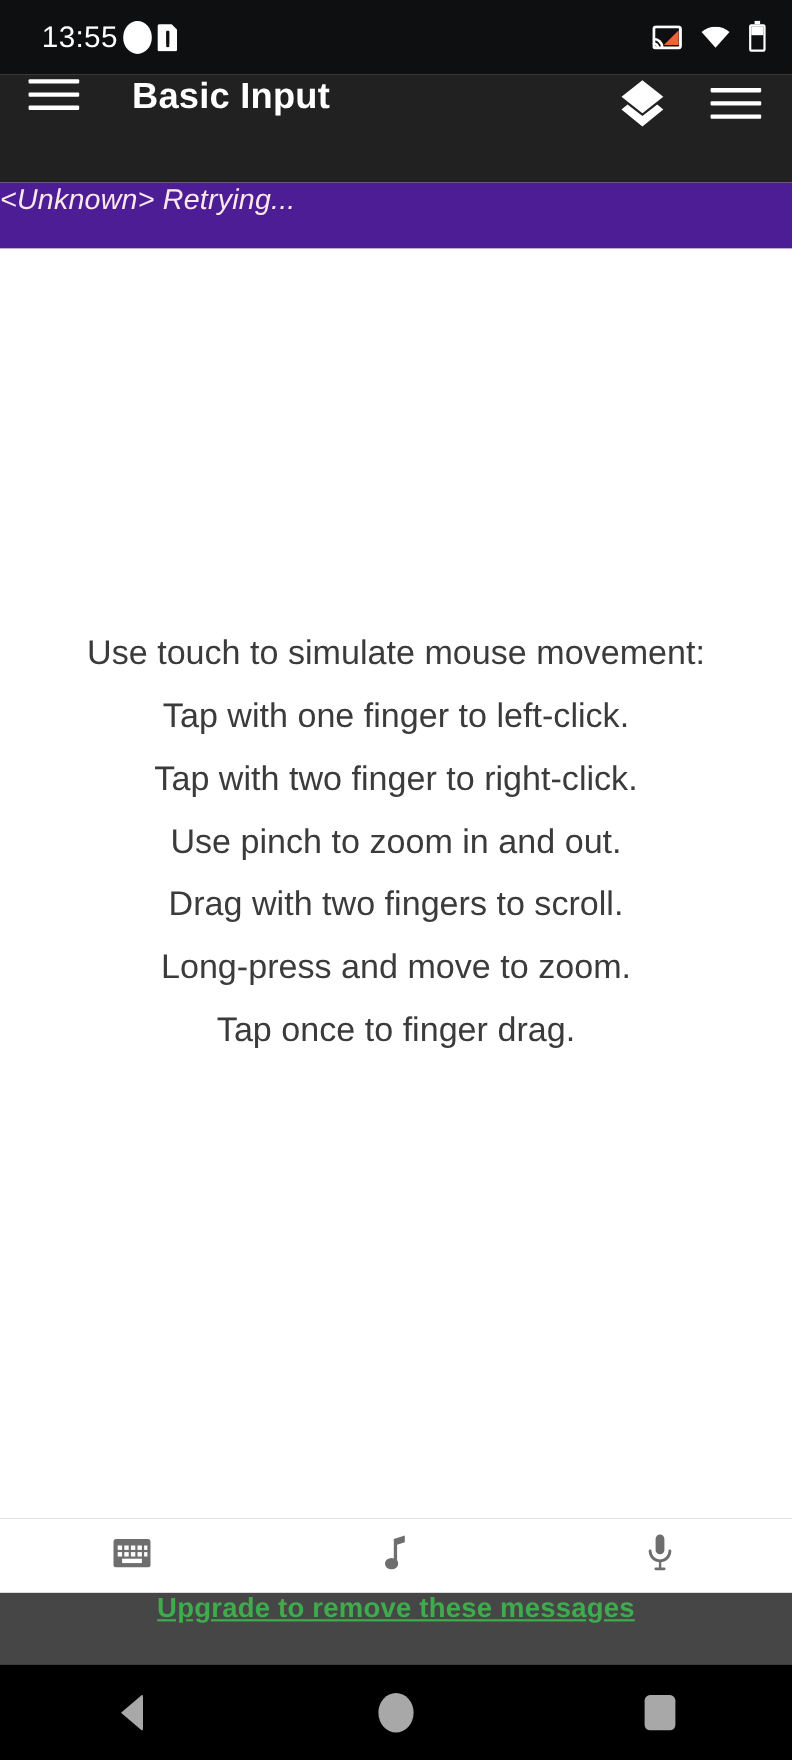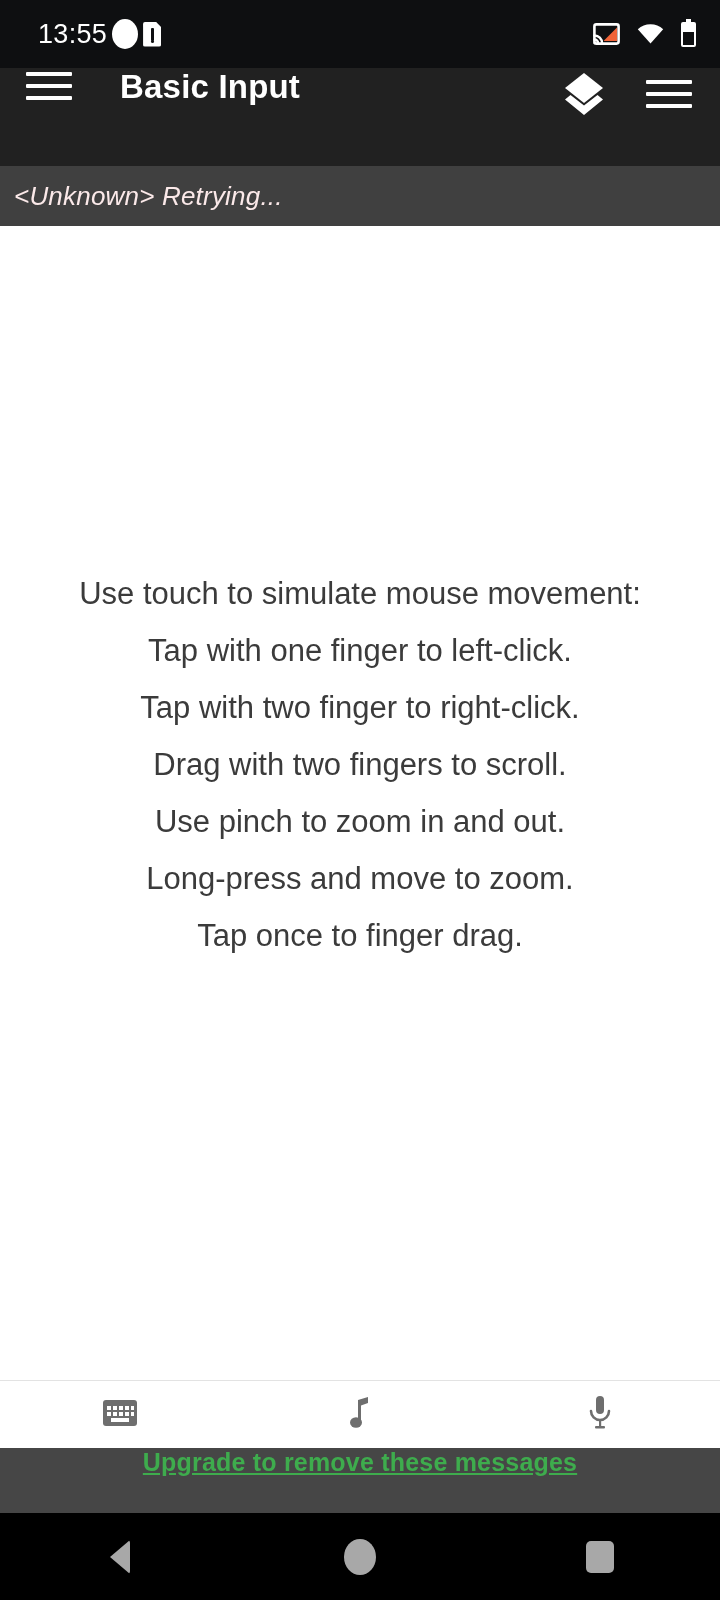--- a/index.html
+++ b/index.html
@@ -57,22 +57,22 @@
   .hamburger span { display:block; height:4px; background:#ffffff; border-radius:1px; }
   .app-title {
     color:#ffffff; font-size:33px; font-weight:bold; margin-left:48px; letter-spacing:.2px;
     white-space:nowrap;
   }
   .app-bar-actions { margin-left:auto; display:flex; align-items:center; gap:34px; }
   .layers-icon { width:56px; height:52px; display:flex; align-items:center; justify-content:center; }
 
   
   .alert-banner {
-    flex:0 0 60px; height:60px; background:#404040;
-    display:flex; align-items:center; padding-left:14px;
+    flex:0 0 60px; height:60px; background:#4c1d95;
+    display:flex; 
   }
   .alert-text {
     color:#fbe9e9; font-size:26px; font-style:italic; letter-spacing:.2px; white-space:nowrap;
   }
 
   
   .content {
     flex:1 1 auto; background:#ffffff; position:relative;
     display:flex; flex-direction:column; align-items:center; justify-content:center;
   }
@@ -172,22 +172,22 @@
 
   <div class="alert-banner">
     <span class="alert-text">&lt;Unknown&gt; Retrying...</span>
   </div>
 
   <div class="content">
     <div class="instructions">
       <div class="instruction-line">Use touch to simulate mouse movement:</div>
       <div class="instruction-line">Tap with one finger to left-click.</div>
       <div class="instruction-line">Tap with two finger to right-click.</div>
+      <div class="instruction-line">Use pinch to zoom in and out.</div>
       <div class="instruction-line">Drag with two fingers to scroll.</div>
-      <div class="instruction-line">Use pinch to zoom in and out.</div>
       <div class="instruction-line">Long-press and move to zoom.</div>
       <div class="instruction-line">Tap once to finger drag.</div>
     </div>
   </div>
 
   <div class="toolbar">
     <div class="toolbar-btn">
       <span>
         <svg width="34" height="26" viewBox="0 0 34 26" aria-hidden="true">
           <rect x="0" y="0" width="34" height="26" rx="3" fill="#6e6e6e"></rect>

